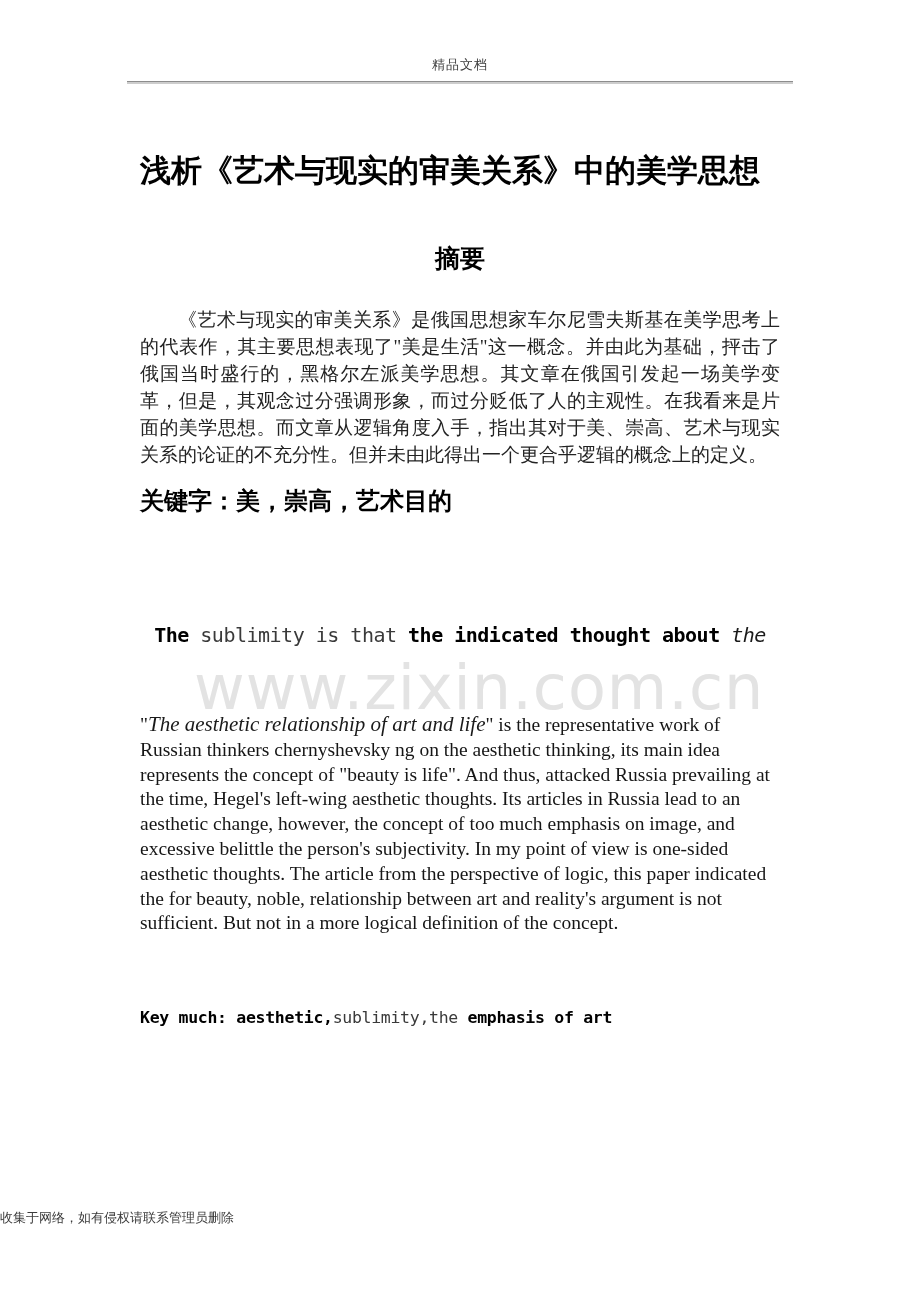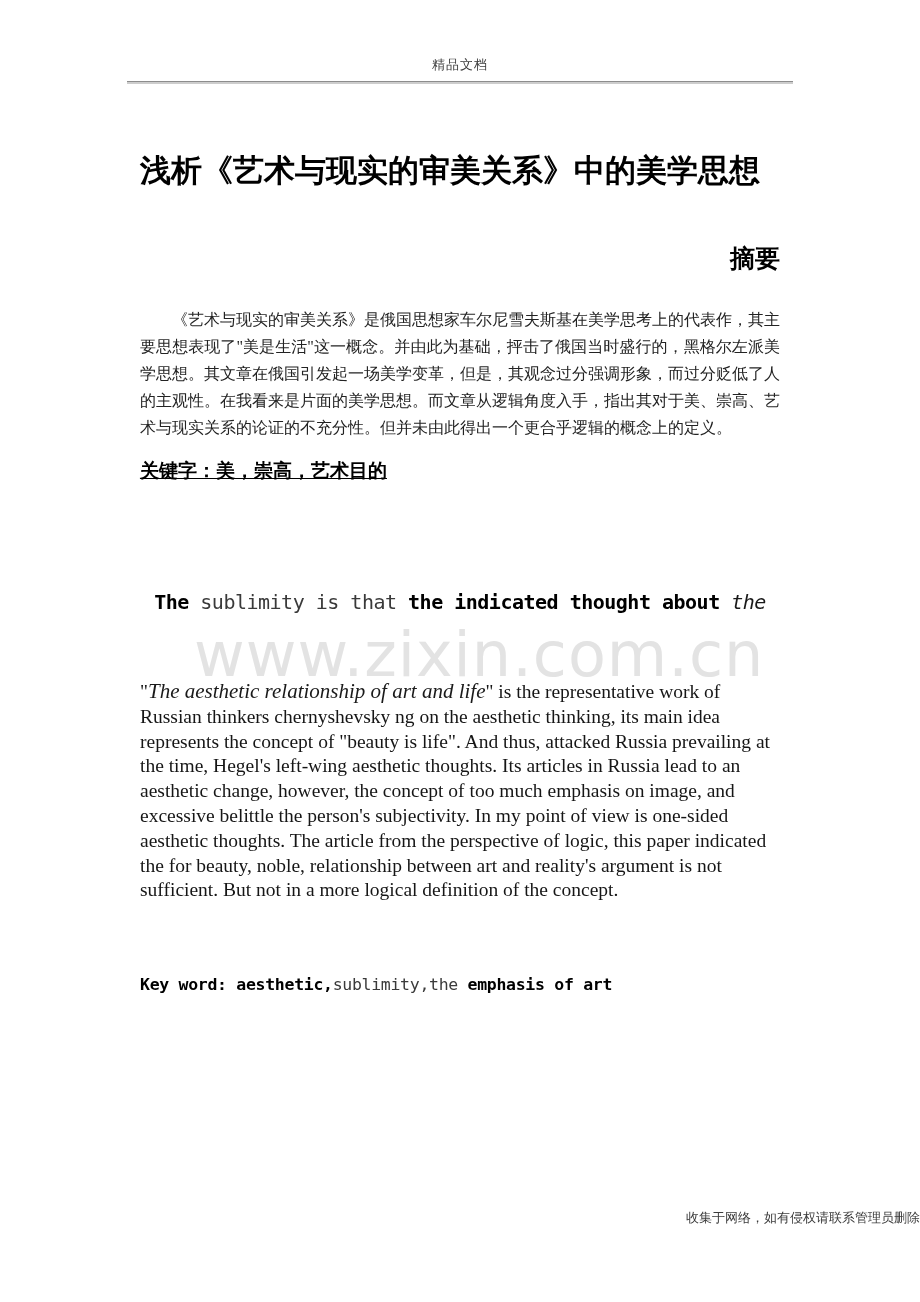--- a/index.html
+++ b/index.html
@@ -42,41 +42,40 @@
     margin-top: 66px;
     text-align: left;
     font-family: "Liberation Sans", sans-serif;
     font-weight: bold;
     font-size: 31px;
     letter-spacing: 0px;
     color: #000000;
   }
   .abstract-heading {
     margin-top: 50px;
-    text-align: right;
+    text-align: center;
     font-family: "Liberation Sans", sans-serif;
     font-weight: bold;
     font-size: 25px;
     color: #000000;
   }
   .abstract-cn {
     margin-top: 31px;
-    font-size: 16px;
+    font-size: 19px;
     line-height: 27px;
     text-align: justify;
     text-indent: 2em;
     color: #232323;
   }
   .keywords-cn {
     margin-top: 17px;
     font-family: "Liberation Sans", sans-serif;
     font-weight: bold;
-    font-size: 19px;
+    font-size: 24px;
     color: #000000;
-    text-decoration: underline;
   }
   .title-en-block {
     position: relative;
     margin-top: 94px;
     text-align: center;
     font-family: "DejaVu Sans Mono", "Liberation Mono", monospace;
     font-size: 20px;
     letter-spacing: -0.5px;
   }
   .title-en-line { position: relative; z-index: 2; line-height: 49px; }
@@ -108,21 +107,21 @@
     margin-top: 72px;
     font-family: "DejaVu Sans Mono", "Liberation Mono", monospace;
     font-size: 16.5px;
     letter-spacing: -0.3px;
   }
   .footer {
     position: absolute;
     top: 1204px;
     left: 0;
     width: 100%;
-    text-align: right;
+    text-align: left;
     font-size: 13px;
     color: #3c3c3c;
   }
 </style>
 </head>
 <body>
 
 <div class="page">
 
   <div class="header">
@@ -145,20 +144,20 @@
       <div class="title-en-line">
         <span class="r-bold">The </span><span class="r-regular">sublimity is that </span><span class="r-bold">the indicated thought about </span><span class="r-italic">the</span>
       </div>
     </div>
 
     <p class="abstract-en">
       <span>"</span><span class="r-italic">The aesthetic relationship of art and life</span><span>" is the representative work of Russian thinkers chernyshevsky ng on the aesthetic thinking, its main idea represents the concept of "beauty is life". And thus, attacked Russia prevailing at the time, Hegel's left-wing aesthetic thoughts. Its articles in Russia lead to an aesthetic change, however, the concept of too much emphasis on image, and excessive belittle the person's subjectivity. In my point of view is one-sided aesthetic thoughts. The article from the perspective of logic, this paper indicated the for beauty, noble, relationship between art and reality's argument is not sufficient. But not in a more logical definition of the concept.</span>
     </p>
 
     <p class="keywords-en">
-      <span class="r-bold">Key word: aesthetic,</span><span class="r-regular">sublimity,the </span><span class="r-bold">emphasis of art</span>
+      <span class="r-bold">Key much: aesthetic,</span><span class="r-regular">sublimity,the </span><span class="r-bold">emphasis of art</span>
     </p>
 
   </div>
 
   <div class="footer">收集于网络，如有侵权请联系管理员删除</div>
 
 </div>
 
 </body></html>

